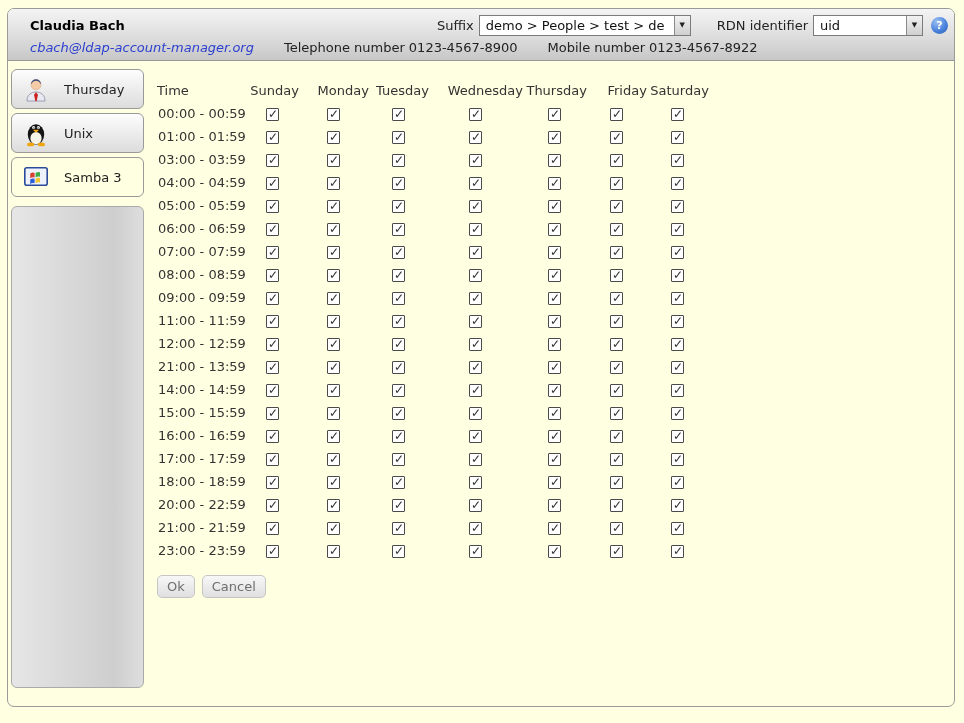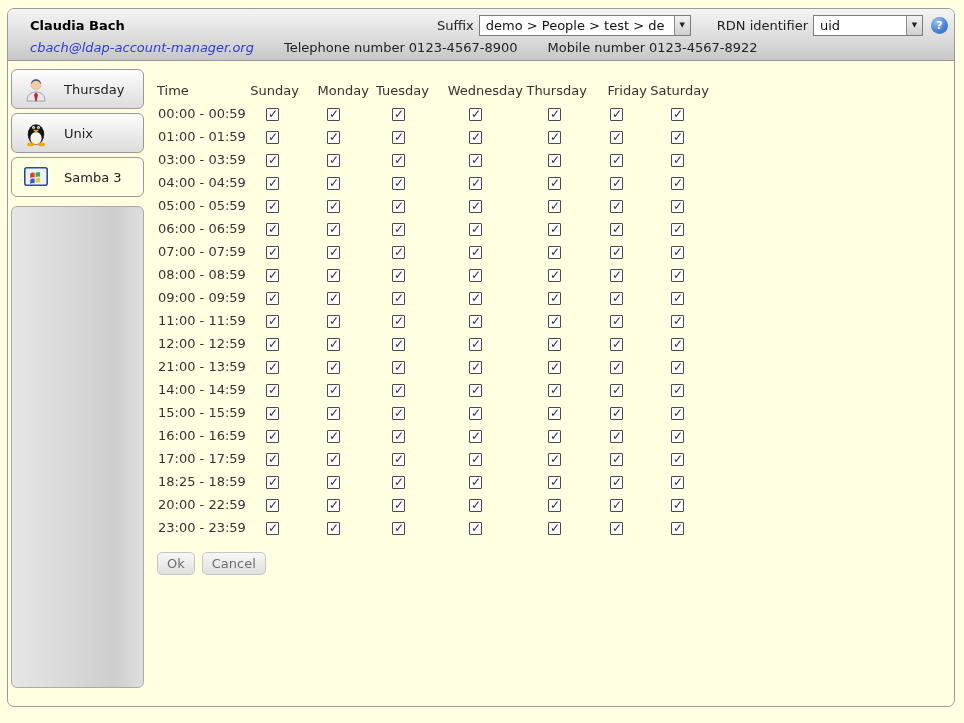--- a/index.html
+++ b/index.html
@@ -368,31 +368,41 @@
               <td class="time">17:00 - 17:59</td>
               <td><input type="checkbox" class="cb" checked="" style=""></td>
               <td><input type="checkbox" class="cb" checked="" style=""></td>
               <td><input type="checkbox" class="cb" checked="" style=""></td>
               <td><input type="checkbox" class="cb" checked="" style=""></td>
               <td><input type="checkbox" class="cb" checked="" style=""></td>
               <td><input type="checkbox" class="cb" checked="" style=""></td>
               <td><input type="checkbox" class="cb" checked="" style=""></td>
             </tr>
             <tr>
-              <td class="time">18:25 - 18:59</td>
+              <td class="time">18:00 - 18:59</td>
               <td><input type="checkbox" class="cb" checked="" style=""></td>
               <td><input type="checkbox" class="cb" checked="" style=""></td>
               <td><input type="checkbox" class="cb" checked="" style=""></td>
               <td><input type="checkbox" class="cb" checked="" style=""></td>
               <td><input type="checkbox" class="cb" checked="" style=""></td>
               <td><input type="checkbox" class="cb" checked="" style=""></td>
               <td><input type="checkbox" class="cb" checked="" style=""></td>
             </tr>
             <tr>
               <td class="time">20:00 - 22:59</td>
+              <td><input type="checkbox" class="cb" checked="" style=""></td>
+              <td><input type="checkbox" class="cb" checked="" style=""></td>
+              <td><input type="checkbox" class="cb" checked="" style=""></td>
+              <td><input type="checkbox" class="cb" checked="" style=""></td>
+              <td><input type="checkbox" class="cb" checked="" style=""></td>
+              <td><input type="checkbox" class="cb" checked="" style=""></td>
+              <td><input type="checkbox" class="cb" checked="" style=""></td>
+            </tr>
+            <tr>
+              <td class="time">21:00 - 21:59</td>
               <td><input type="checkbox" class="cb" checked="" style=""></td>
               <td><input type="checkbox" class="cb" checked="" style=""></td>
               <td><input type="checkbox" class="cb" checked="" style=""></td>
               <td><input type="checkbox" class="cb" checked="" style=""></td>
               <td><input type="checkbox" class="cb" checked="" style=""></td>
               <td><input type="checkbox" class="cb" checked="" style=""></td>
               <td><input type="checkbox" class="cb" checked="" style=""></td>
             </tr>
             <tr>
               <td class="time">23:00 - 23:59</td>

